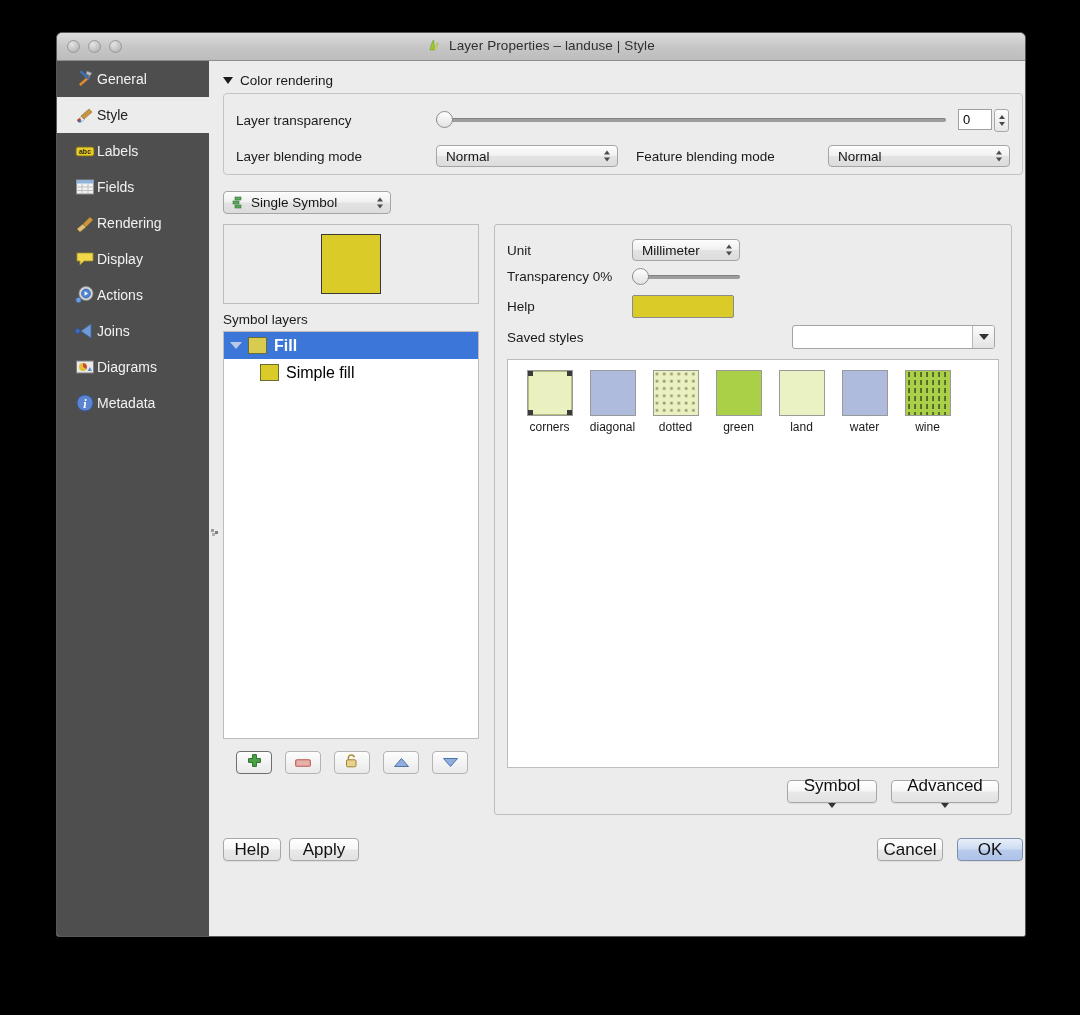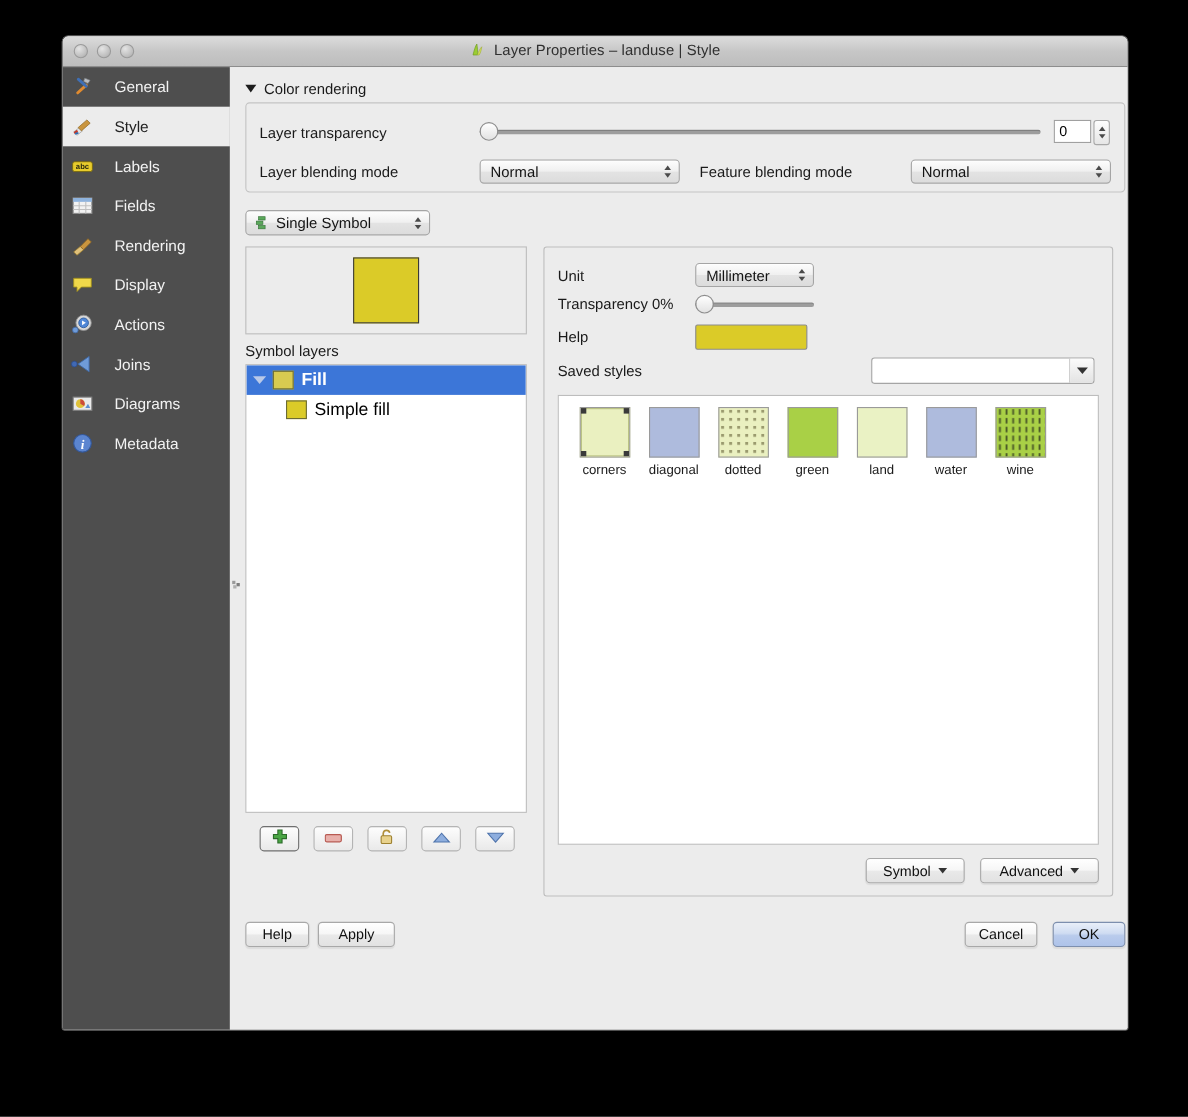--- a/index.html
+++ b/index.html
@@ -48,21 +48,21 @@
 
   .body-row { display: flex; height: 876px; }
 
   
   .sidebar {
     width: 152px; background: #4e4e4e; flex: 0 0 152px;
     padding-top: 0;
   }
   .side-item {
     display: flex; align-items: center;
-    height: 36px; padding-left: 6px; gap: 17px;
+    height: 36px; padding-left: 16px; gap: 0;
     color: #f2f2f2; font-size: 14px;
     box-sizing: border-box;
   }
   .side-item.selected { background: #ececec; color: #222; }
   .side-ico { width: 24px; height: 24px; flex: 0 0 24px; display:flex; align-items:center; justify-content:center; }
 
   
   .content {
     flex: 1; background: #ececec;
     position: relative;
@@ -172,24 +172,25 @@
     background: linear-gradient(180deg,#fdfdfd,#e9e9e9);
     display: flex; align-items: center; justify-content: center;
     box-sizing: border-box;
   }
   .ibtn.focus { border: 1px solid #6f6f6f; }
 
   
   .btn {
     border: 1px solid #a8a8a8; border-radius: 4px;
     background: linear-gradient(180deg,#ffffff 0%,#f6f6f6 48%,#e9e9e9 52%,#e2e2e2 100%);
-    font-size: 13px; color: #111;
+    font-size: 17px; color: #111;
     height: 23px; display: flex; align-items: center; justify-content: center;
     box-sizing: border-box; font-family: "Liberation Sans", sans-serif;
     box-shadow: 0 1px 1px rgba(0,0,0,0.07);
+    flex-direction: column;
   }
   .btn.default {
     background: linear-gradient(180deg,#e9eff9 0%,#cfdcf2 45%,#b9cbec 55%,#aec3e9 100%);
     border-color: #7d8fae;
   }
 
   .styles-grid {
     display: flex; gap: 0; padding: 10px 6px 0 10px; flex-wrap: wrap;
   }
   .style-cell { width: 63px; text-align: center; }

